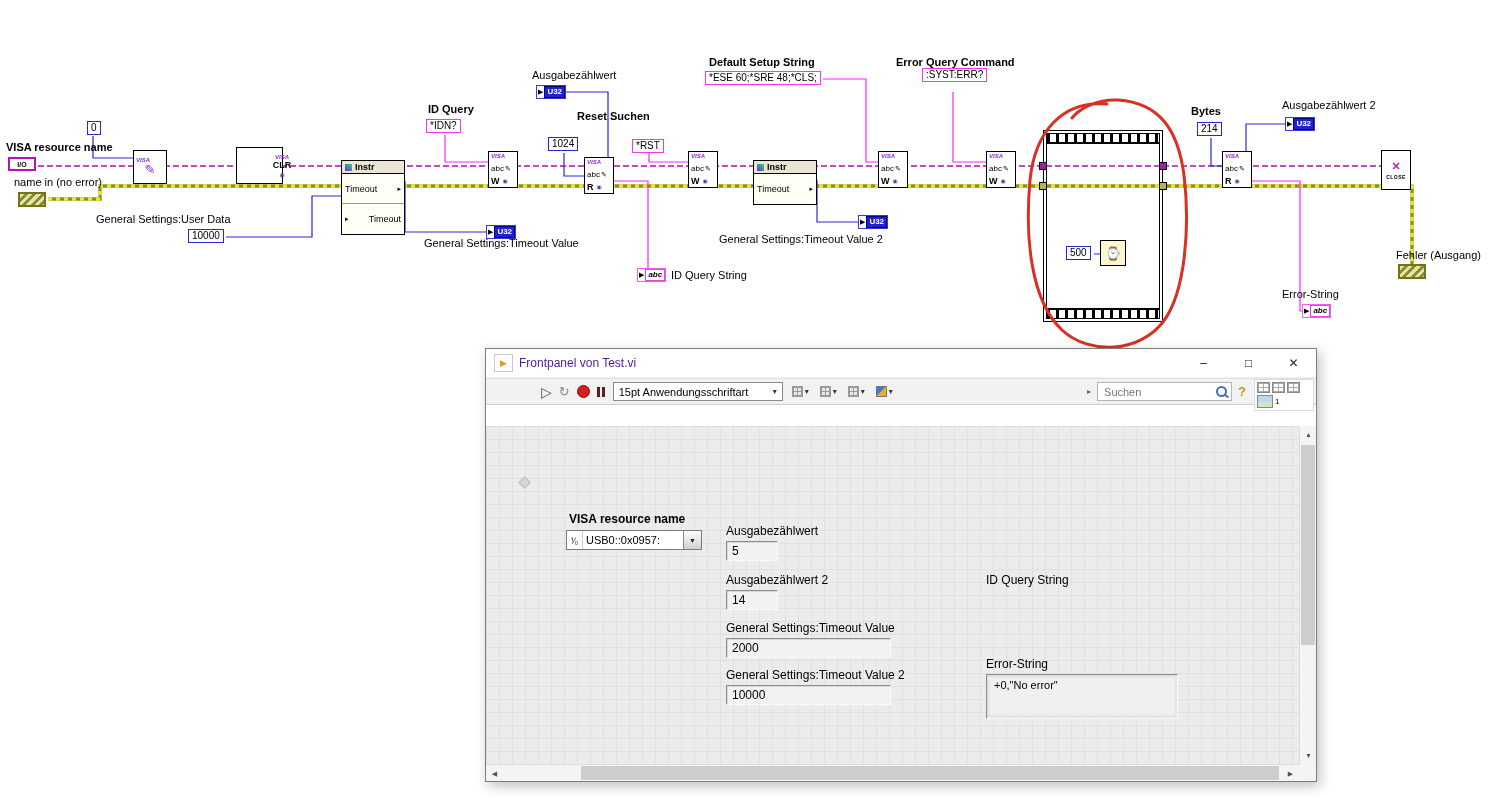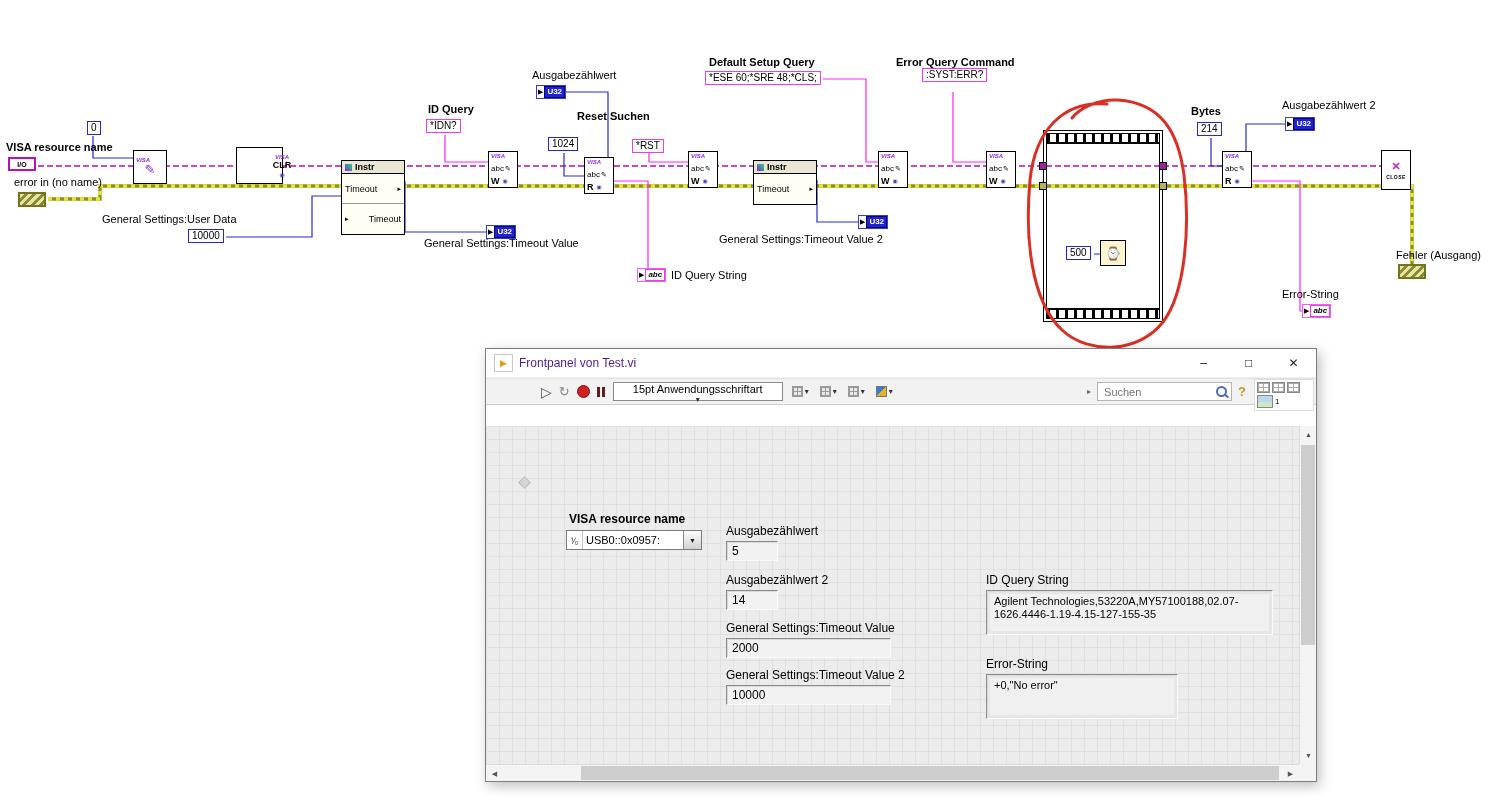--- a/index.html
+++ b/index.html
@@ -68,21 +68,21 @@
   .winbtns{position:absolute;right:0;top:0;height:28px;display:flex;}
   .wb{width:45px;height:28px;display:flex;align-items:center;justify-content:center;font-size:12px;color:#222;}
   .menubar{height:22px;display:flex;align-items:center;padding-left:3px;background:#fff;}
   .mi{font-size:12px;padding:0 7px;color:#000;}
   .toolbar{height:27px;background:#f2f2f2;border-top:1px solid #e2e2e2;border-bottom:1px solid #cfcfcf;display:flex;align-items:center;padding-left:55px;gap:7px;position:relative;box-sizing:border-box;}
   .tbtn{display:flex;align-items:center;justify-content:center;}
   .run{font-size:14px;color:#555;}
   .cont{font-size:13px;color:#888;}
   .abort{width:11px;height:11px;border-radius:50%;background:#d21f1f;border:1px solid #8a0f0f;}
   .pausebars{width:3px;height:10px;background:#5a1f1f;box-shadow:5px 0 0 #5a1f1f;margin-right:6px;}
-  .fontsel{width:170px;height:19px;border:1px solid #8a8a8a;background:#fff;display:flex;align-items:center;justify-content:space-between;padding:0 5px;font-size:11px;box-sizing:border-box;flex-direction:column;}
+  .fontsel{width:170px;height:19px;border:1px solid #8a8a8a;background:#fff;display:flex;align-items:center;justify-content:space-between;padding:0 5px;font-size:11px;box-sizing:border-box;}
   .dn{font-size:8px;color:#333;}
   .tool-dd{height:19px;display:flex;align-items:center;gap:2px;padding:0 2px;}
   .gridglyph{width:11px;height:11px;border:1px solid #9a9a9a;box-sizing:border-box;background-color:#e8e8e8;background-image:linear-gradient(#9a9a9a 1px,transparent 1px),linear-gradient(90deg,#9a9a9a 1px,transparent 1px);background-size:4px 4px;}
   .colorglyph{width:11px;height:11px;border:1px solid #777;background:linear-gradient(135deg,#3a7bd5 50%,#e8b21a 50%);box-sizing:border-box;}
   .searchwrap{margin-left:auto;display:flex;align-items:center;gap:6px;margin-right:70px;}
   .expand{font-size:8px;color:#666;}
   .searchbox{width:135px;height:19px;border:1px solid #b5b5b5;background:#fff;display:flex;align-items:center;padding:0 4px;box-sizing:border-box;}
   .searchbox input{border:none;outline:none;flex:1;font-size:11px;font-family:inherit;background:transparent;min-width:0;}
   .mag{width:7px;height:7px;border:2px solid #4a6fae;border-radius:50%;position:relative;flex:none;}
   .mag::after{content:"";position:absolute;width:5px;height:2px;background:#4a6fae;right:-4px;bottom:-2px;transform:rotate(40deg);}
@@ -121,28 +121,28 @@
       <path class="wvisa" d="M38 166 H1382"></path>
       <path class="werr1" d="M48 199 H100 V186 H1412 V272 H1399"></path>
       <path class="werr2" d="M48 199 H100 V186 H1412 V272 H1399"></path>
       <path class="wblue" d="M93 136 V158 H133 M226 237 H312 V196 H341 M405 181 V232 H486 M564 153 V176 H584 M608 160 V92 H566 M817 180 V222 H858 M1211 138 V166 H1222 M1246 160 V124 H1285 M1094 254 H1100"></path>
       <path class="wpink" d="M445 135 V162 H488 M614 181 H648 V268 M649 145 V162 H688 M823 79 H866 V162 H878 M953 92 V162 H986 M1247 181 H1300 V311 H1302"></path>
     </svg>
 
     <div class="lbl b" style="left:6px;top:141px">VISA resource name</div>
     <div class="ioterm" style="left:8px;top:157px">I/O</div>
     <div class="cst blue" style="left:87px;top:121px">0</div>
-    <div class="lbl" style="left:14px;top:176px">error in (no name)</div>
+    <div class="lbl" style="left:14px;top:176px">name in (no error)</div>
     <div class="errterm" style="left:18px;top:192px"></div>
 
     <div class="opennode" style="left:133px;top:150px">
       <span class="vh">VISA</span>
       <span class="og">✎</span>
     </div>
-    <div class="lbl" style="left:102px;top:213px">General Settings:User Data</div>
+    <div class="lbl" style="left:96px;top:213px">General Settings:User Data</div>
     <div class="cst blue" style="left:188px;top:229px">10000</div>
 
     <div class="clrnode" style="left:236px;top:147px">
       <span class="vh">VISA</span>
       <span class="ct">CLR</span>
       <span class="eye">◉</span>
     </div>
 
     <div class="propnode" style="left:341px;top:160px">
       <div class="ph">
@@ -227,21 +227,21 @@
         <span>Timeout</span>
         <span class="parr">▸</span>
       </div>
     </div>
     <div class="lbl" style="left:719px;top:233px">General Settings:Timeout Value 2</div>
     <div class="term u32w" style="left:858px;top:215px">
       <span class="arr">▶</span>
       <span class="u32c">U32</span>
     </div>
 
-    <div class="lbl b" style="left:709px;top:56px">Default Setup Query</div>
+    <div class="lbl b" style="left:709px;top:56px">Default Setup String</div>
     <div class="cst pink" style="left:705px;top:71px">*ESE 60;*SRE 48;*CLS;</div>
     <div class="vnode" style="left:878px;top:151px">
       <span class="vh">VISA</span>
       <span class="vm">
           <span>abc</span>
           <span class="pen">✎</span>
         </span>
       <span class="vb">
           <span>W</span>
           <span class="eye">◉</span>
@@ -384,21 +384,20 @@
       <div class="fpl" style="left:240px;top:147px">Ausgabezählwert 2</div>
       <div class="numfield" style="left:240px;top:164px;width:52px">14</div>
 
       <div class="fpl" style="left:240px;top:195px">General Settings:Timeout Value</div>
       <div class="numfield" style="left:240px;top:212px;width:165px">2000</div>
 
       <div class="fpl" style="left:240px;top:242px">General Settings:Timeout Value 2</div>
       <div class="numfield" style="left:240px;top:259px;width:165px">10000</div>
 
       <div class="fpl" style="left:500px;top:147px">ID Query String</div>
-      <div class="strfield" style="left:500px;top:164px;width:287px;height:45px">Agilent Technologies,53220A,MY57100188,02.07-1626.4446-1.19-4.15-127-155-35</div>
 
       <div class="fpl" style="left:500px;top:231px">Error-String</div>
       <div class="strfield" style="left:500px;top:248px;width:192px;height:45px">+0,"No error"</div>
     </div>
 
     <div class="vscroll">
       <span class="sarr" style="top:0;left:0">▲</span>
       <span class="vthumb"></span>
       <span class="sarr" style="bottom:0;left:0">▼</span>
     </div>

